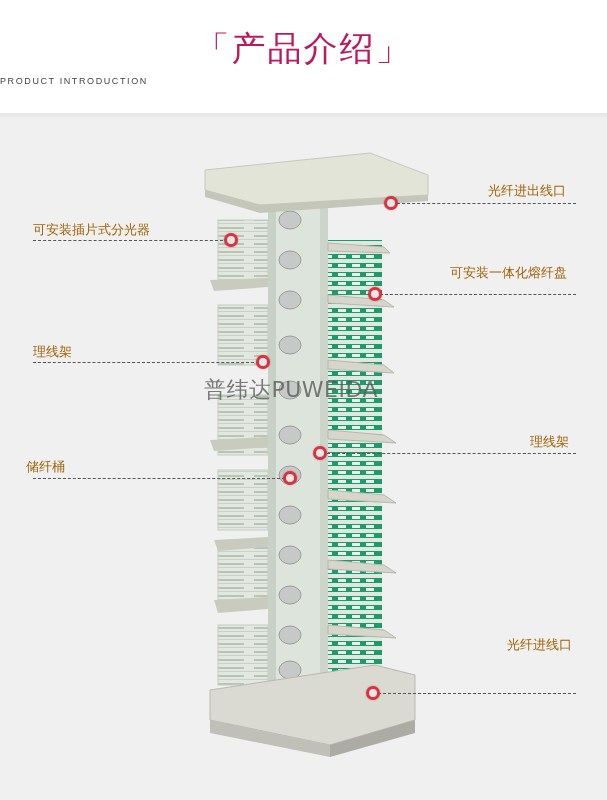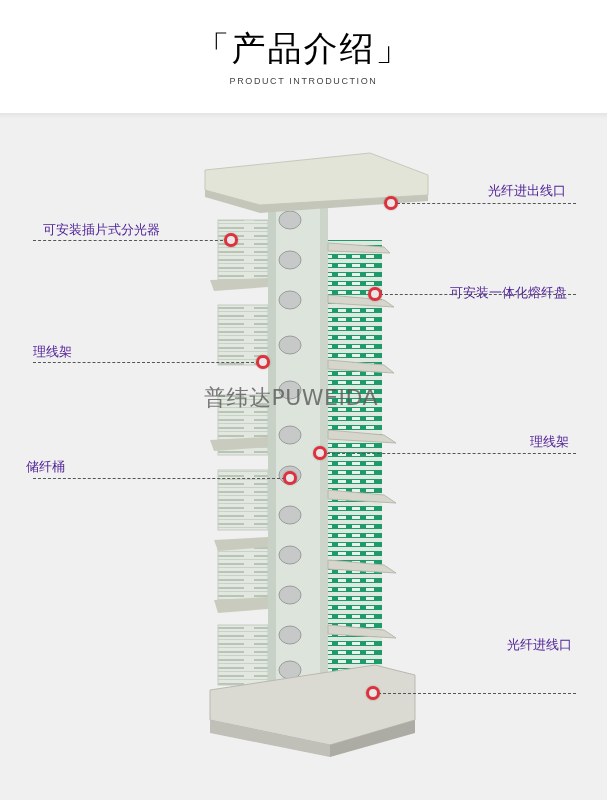--- a/index.html
+++ b/index.html
@@ -1,24 +1,24 @@
 <!DOCTYPE html>
 <html><head>
 <meta charset="utf-8">
 <style>
   html, body { margin:0; padding:0; }
   body { width:607px; height:800px; position:relative; overflow:hidden; background:#f0f0f0; font-family:"DejaVu Sans", sans-serif; }
   .header { position:absolute; left:0; top:0; width:607px; height:113px; background:#ffffff; }
   .header-shadow { position:absolute; left:0; top:113px; width:607px; height:6px; background:linear-gradient(#e4e4e4,#f0f0f0); }
-  .title { position:absolute; left:0; width:607px; top:26px; text-align:center; font-size:34px; color:#000000; letter-spacing:2px; font-weight:300; }
-  .subtitle { position:absolute; left:0; width:607px; top:76px; text-align:center; font-size:9px; letter-spacing:1.6px; color:#444; font-family:"Liberation Sans", sans-serif; }
-  .label { position:absolute; font-size:13px; color:#4c1d95; white-space:nowrap; }
+  .title { position:absolute; left:0; width:607px; top:26px; text-align:center; font-size:34px; color:#be185d; letter-spacing:2px; font-weight:300; }
+  .subtitle { position:absolute; left:0; width:607px; top:76px; font-size:9px; letter-spacing:1.6px; color:#444; font-family:"Liberation Sans", sans-serif; }
+  .label { position:absolute; font-size:13px; color:#a16207; white-space:nowrap; }
   .dash { position:absolute; height:0; border-top:1.5px dashed #555; }
   .dot { position:absolute; width:14px; height:14px; border-radius:50%; background:#e8e8e8; border:3.5px solid #e0303c; box-sizing:border-box; box-shadow:0 0 2px rgba(0,0,0,0.3); }
-  .watermark { position:absolute; left:204px; top:383px; font-size:22px; color:rgba(90,90,90,0.8); letter-spacing:0.5px; }
+  .watermark { position:absolute; left:204px; top:375px; font-size:22px; color:rgba(90,90,90,0.8); letter-spacing:0.5px; }
   .cab { position:absolute; }
 </style>
 </head>
 <body>
 
 <div class="header">
   <div class="title">「产品介绍」</div>
   <div class="subtitle">PRODUCT INTRODUCTION</div>
 </div>
 <div class="header-shadow"></div>
@@ -93,27 +93,27 @@
 
 <div class="watermark">普纬达PUWEIDA</div>
 
 <div>
   <div class="label" style="left:488px;top:182px">光纤进出线口</div>
   <div class="dash" style="left:392px;top:203px;width:184px"></div>
   <div class="dot" style="left:384px;top:196px"></div>
 </div>
 
 <div>
-  <div class="label" style="left:43px;top:221px">可安装插片式分光器</div>
+  <div class="label" style="left:33px;top:221px">可安装插片式分光器</div>
   <div class="dash" style="left:33px;top:240px;width:195px"></div>
   <div class="dot" style="left:224px;top:233px"></div>
 </div>
 
 <div>
-  <div class="label" style="left:450px;top:284px">可安装一体化熔纤盘</div>
+  <div class="label" style="left:450px;top:264px">可安装一体化熔纤盘</div>
   <div class="dash" style="left:380px;top:294px;width:196px"></div>
   <div class="dot" style="left:368px;top:287px"></div>
 </div>
 
 <div>
   <div class="label" style="left:33px;top:343px">理线架</div>
   <div class="dash" style="left:33px;top:362px;width:226px"></div>
   <div class="dot" style="left:256px;top:355px"></div>
 </div>
 

